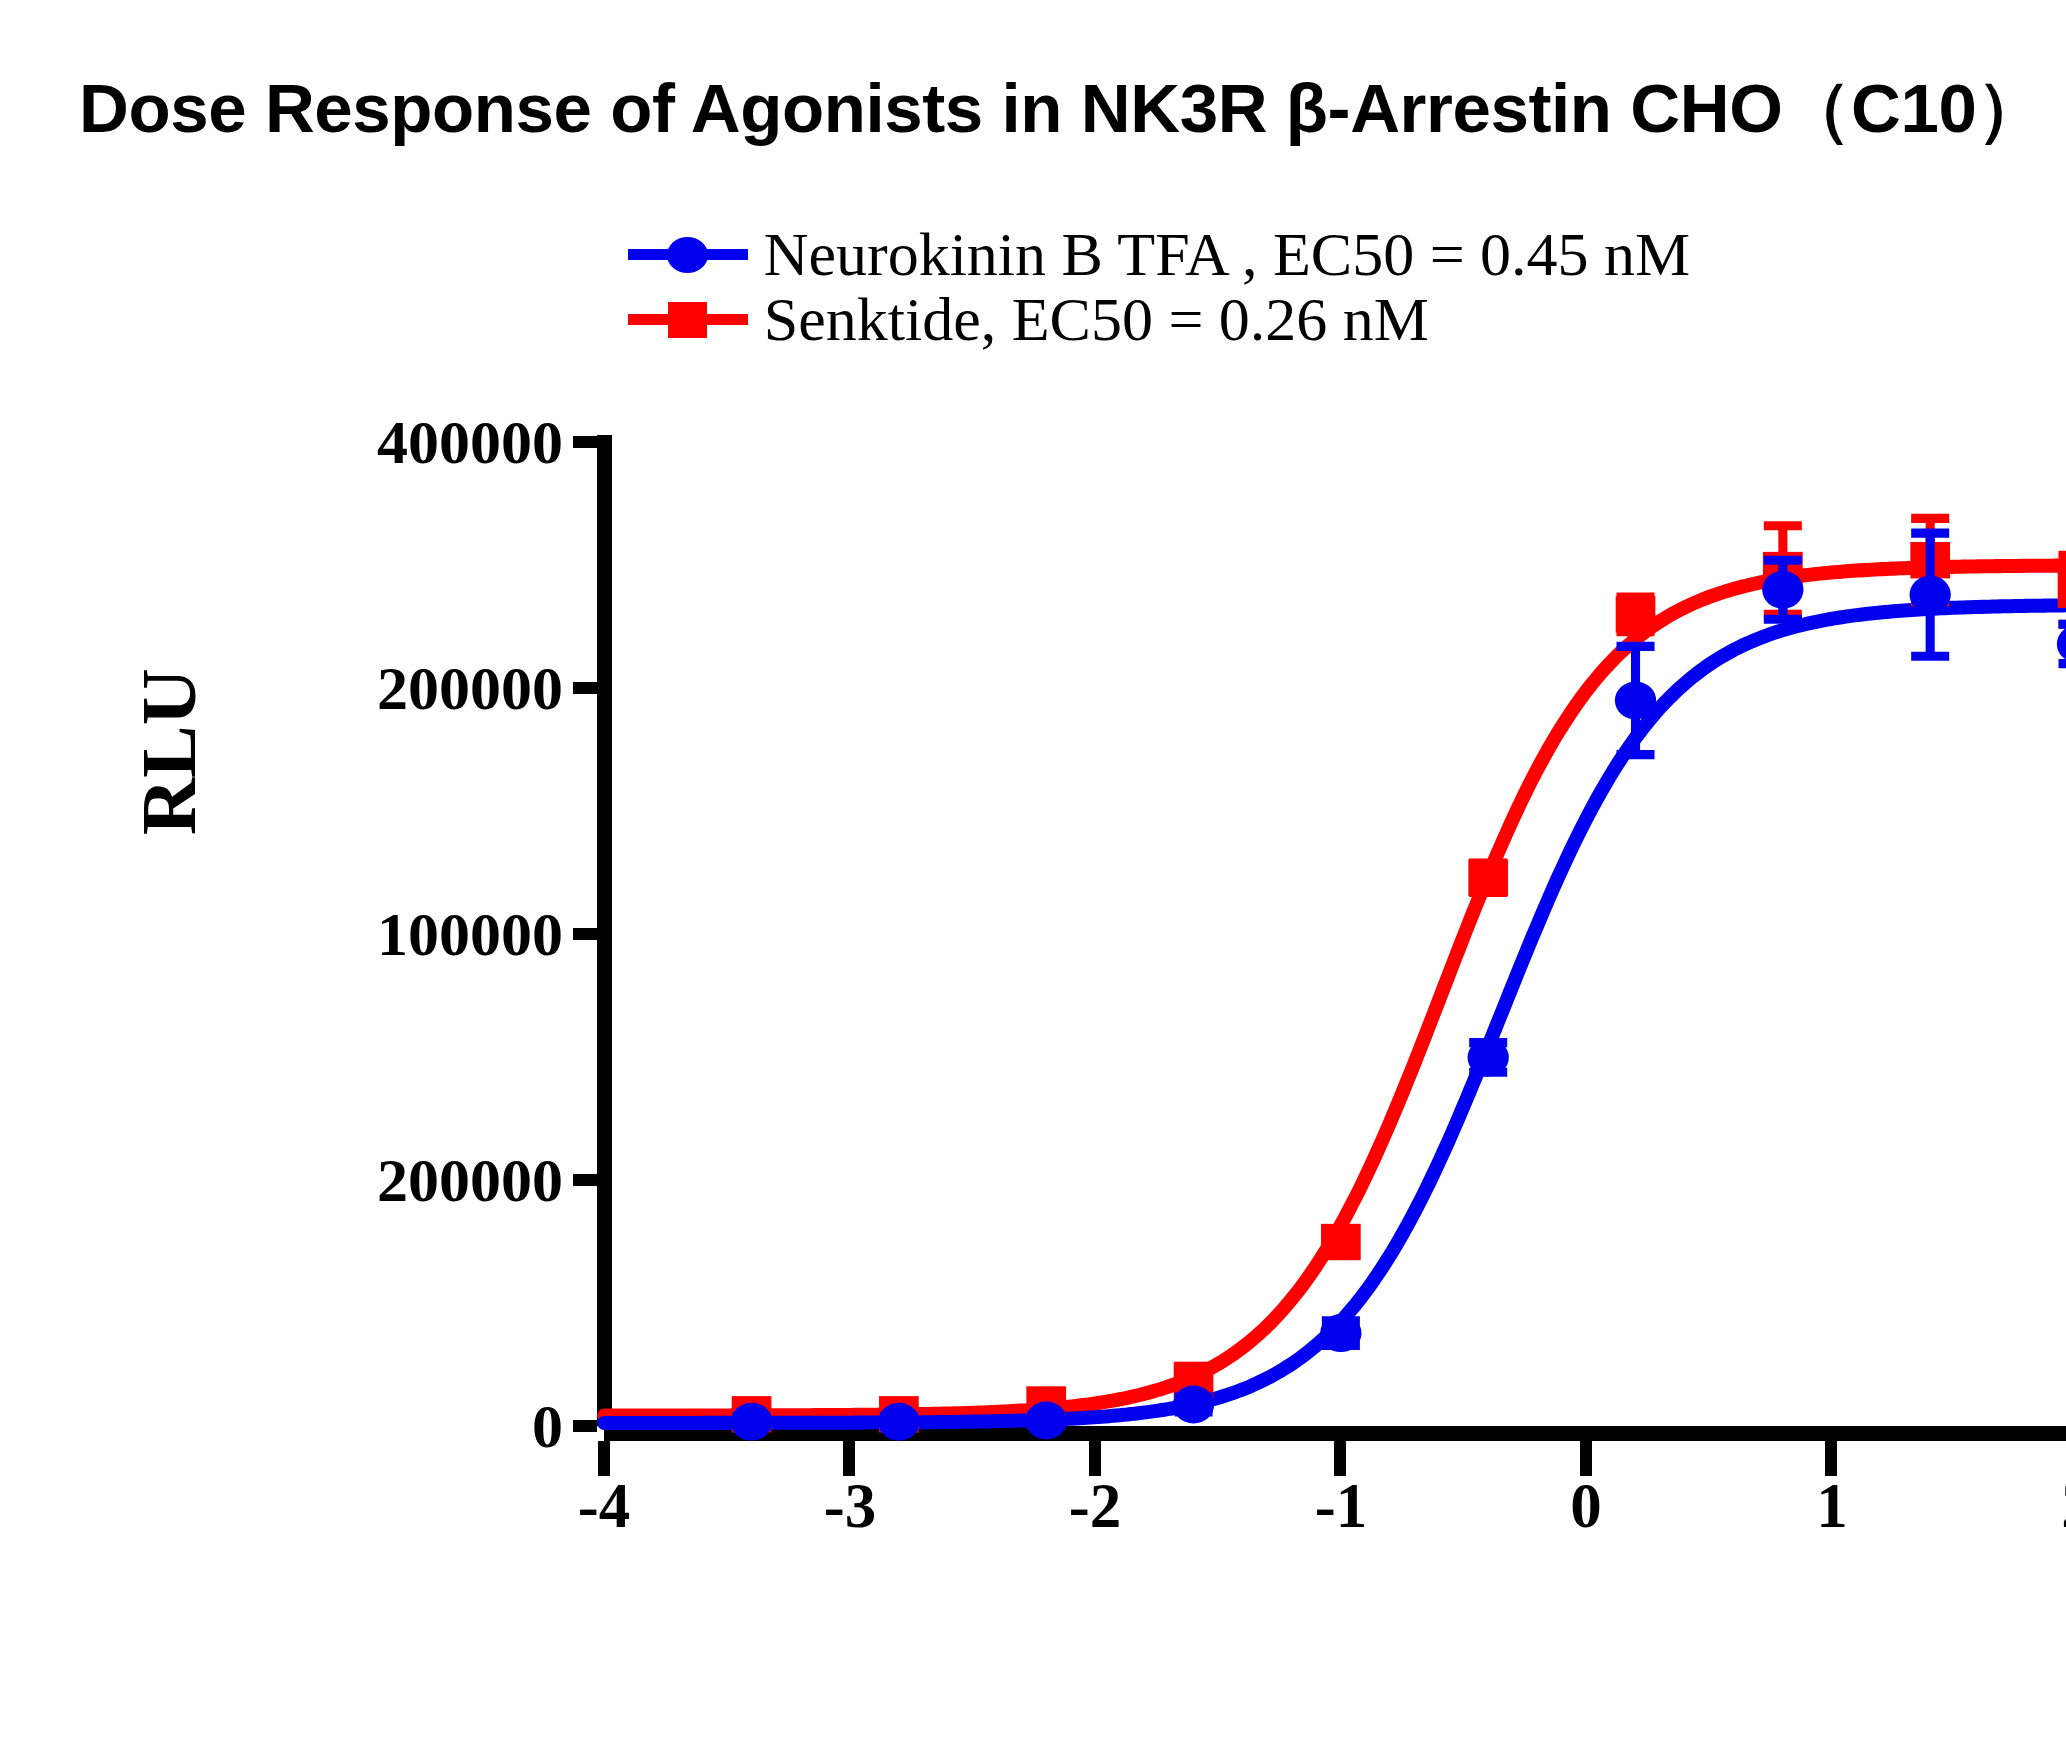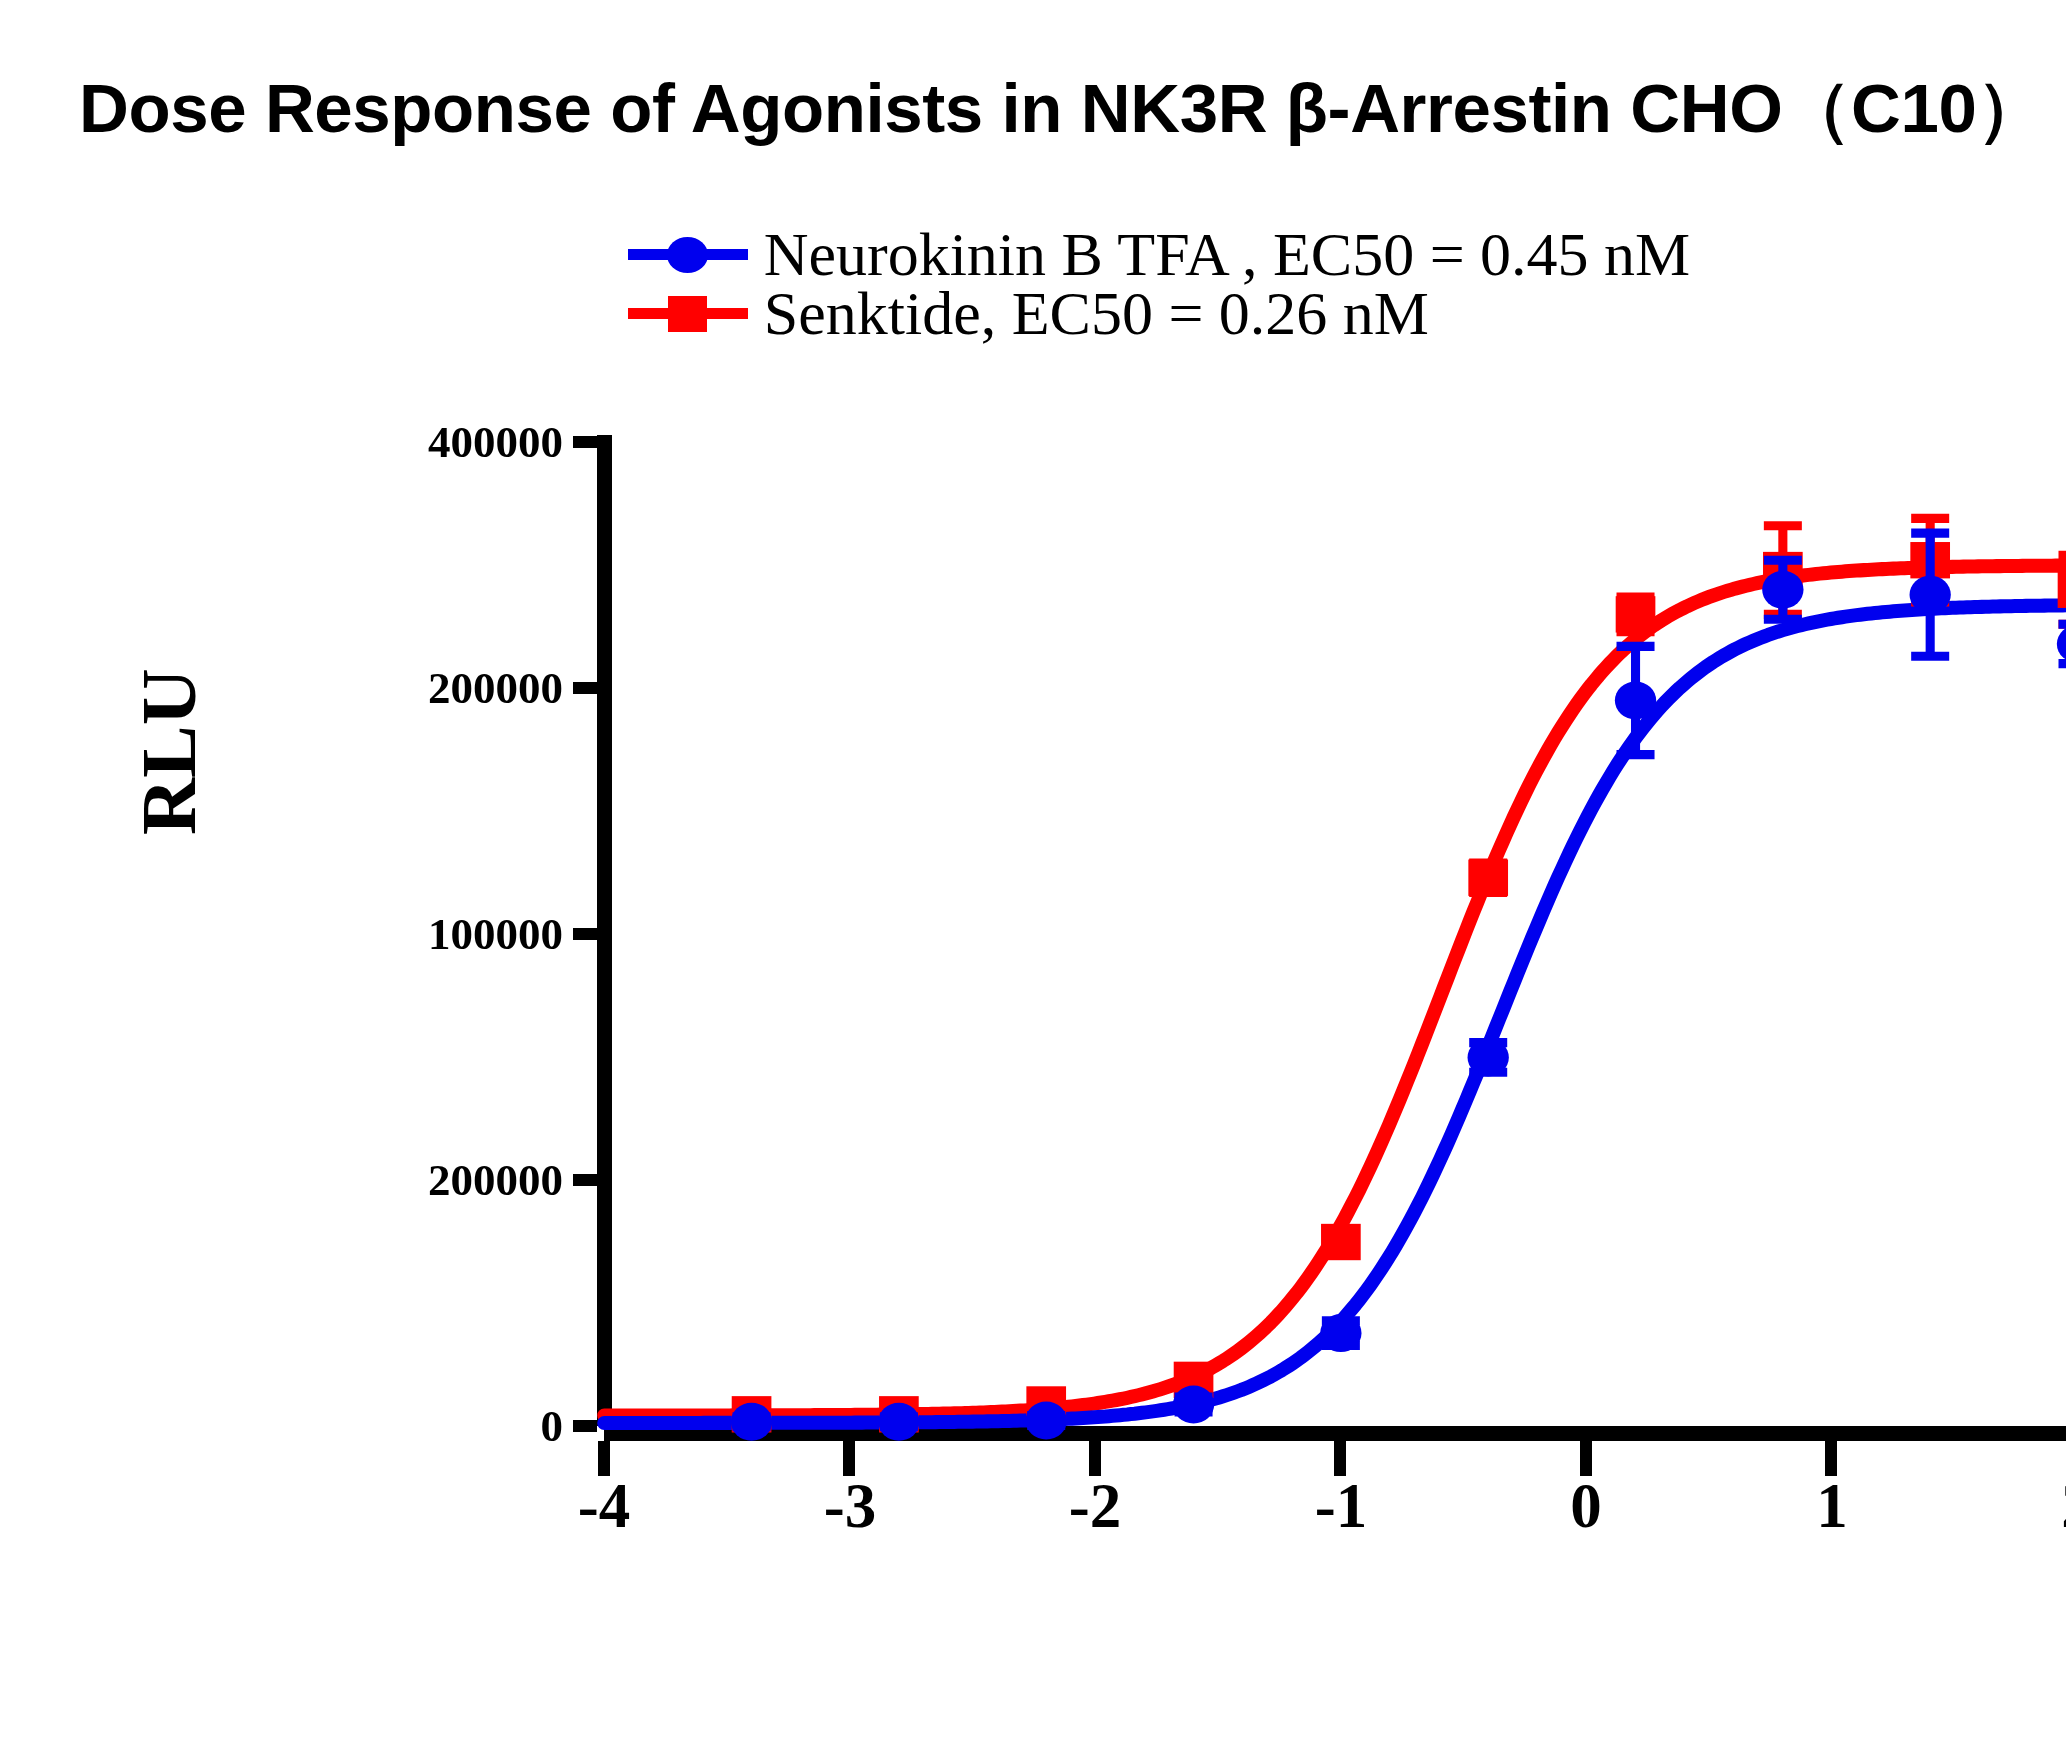--- a/index.html
+++ b/index.html
@@ -9,21 +9,21 @@
 
   .title{
     position:absolute;left:79px;top:63px;
     font-family:Liberation Sans, sans-serif;
     font-weight:bold;font-size:69px;color:#000;
     white-space:nowrap;letter-spacing:-0.4px;
   }
 
   .legend{position:absolute;left:628px;top:219px;}
   .legend-row{display:flex;align-items:center;height:58px;margin-top:6px;}
-  .legend-row + .legend-row{margin-top:1px;}
+  .legend-row + .legend-row{margin-top:7px;}
   .legend-marker{position:relative;width:120px;height:54px;flex:0 0 120px;}
   .legend-line{position:absolute;left:0;top:21.5px;width:120px;height:11.6px;}
   .legend-dot{position:absolute;left:39px;top:10px;width:41px;height:36px;border-radius:50%;}
   .legend-sq{position:absolute;left:40px;top:10px;width:39px;height:36px;}
   .legend-label{
     font-family:"Liberation Serif",serif;
     font-size:62px;color:#000;white-space:nowrap;
     padding-left:15.7px;line-height:1;
   }
 
@@ -33,21 +33,21 @@
 
   .yaxis-line{position:absolute;left:-7.4px;top:-6.6px;width:15px;height:991px;background:#000;}
   .xaxis-line{position:absolute;left:0px;top:984px;width:1481px;height:15px;background:#000;}
 
   .ytick{position:absolute;width:24px;height:12.4px;background:#000;left:-31px;}
   .xtick{position:absolute;width:12.4px;height:35px;background:#000;top:999px;}
 
   .ytick-label{
     position:absolute;text-align:right;
     font-family:"Liberation Serif",serif;font-weight:bold;
-    font-size:45px;color:#000;white-space:nowrap;
+    font-size:62px;color:#000;white-space:nowrap;
     right:0;transform:translateY(-50%);line-height:1;
   }
   .ytick-label-wrap{position:absolute;left:-475px;width:434px;height:0;}
 
   .xtick-label{
     position:absolute;top:1033px;
     font-family:"Liberation Serif",serif;font-weight:bold;
     font-size:63px;color:#000;white-space:nowrap;
     transform:translateX(-50%);line-height:1;
   }

